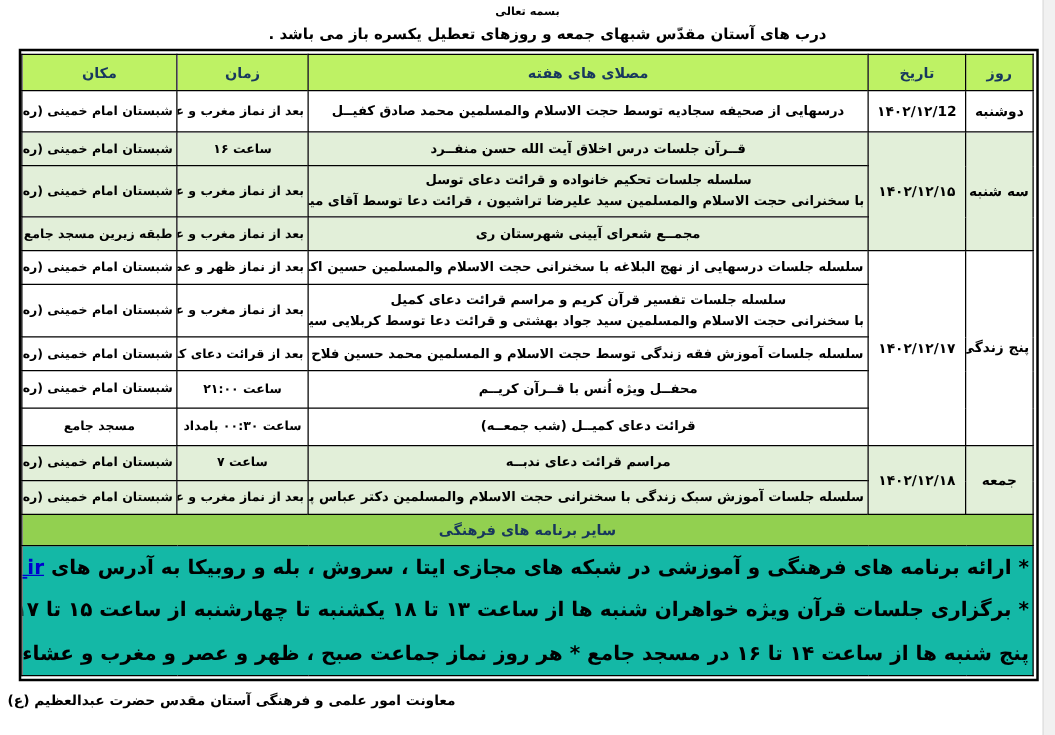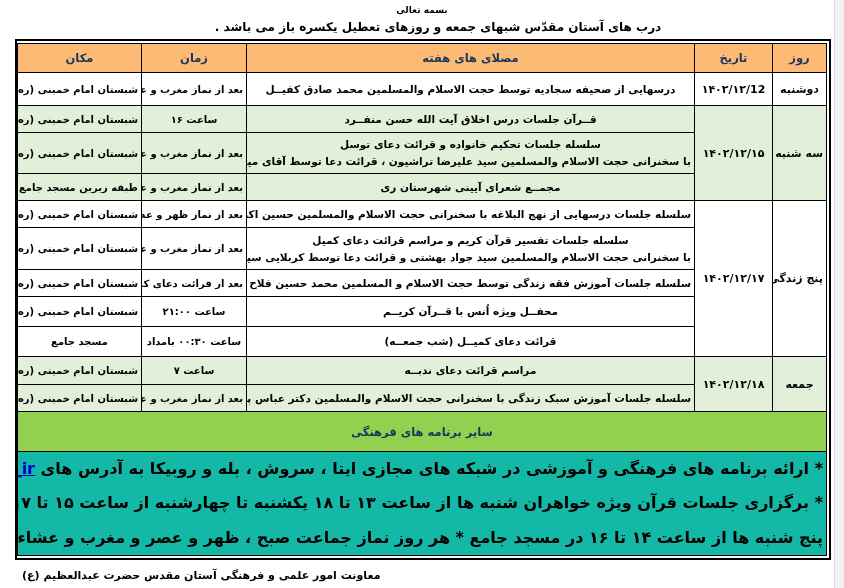--- a/index.html
+++ b/index.html
@@ -25,21 +25,21 @@
     border:1px solid #000;
   }
   table.schedule th, table.schedule td{
     border:1px solid #000;
     text-align:center;vertical-align:middle;
     overflow:hidden;padding:0 3px;
     white-space:nowrap;
   }
   thead tr{height:29px;}
   th{
-    background:#fdba74;color:#17375e;
+    background:#bef264;color:#17375e;
     font-size:11.5px;font-weight:bold;
   }
   td{font-size:10.5px;font-weight:bold;color:#000;background:#fff;}
   tr.pale td{background:#e2efd9;}
   td.day{font-size:11px;}
   td.date{font-size:11px;}
   td.prog{font-size:10.5px;}
   td.prog .pl{line-height:1.6;}
   td.time, td.place{font-size:10px;margin-left:32px;}
   td.banner{
@@ -47,21 +47,21 @@
     font-size:11.5px;font-weight:bold;
   }
   td.notes{
     background:#14b8a6;font-size:16px;font-weight:bold;
     padding:3px 6px;line-height:2.15;
   }
   .note-line{white-space:nowrap;text-align:center;}
   .link{color:#0000cf;text-decoration:underline;unicode-bidi:embed;}
   .footer{
     text-align:left;direction:rtl;
-    padding:9px 0 0 22px;
+    padding:9px 0 0 6px;
     font-size:11px;font-weight:bold;color:#000;
   }
   .scrollbar{
     position:absolute;top:0;right:0;width:9px;height:588px;
     background:#f1f1f1;border-left:1px solid #ddd;
   }
 </style>
 </head>
 <body>
 
@@ -174,21 +174,21 @@
         <td class="place">شبستان امام خمینی (ره)</td>
       </tr>
       <tr class="pale" style="height:27px">
         <td class="prog">
             <div class="pl">سلسله جلسات آموزش سبک زندگی با سخنرانی حجت الاسلام والمسلمین دکتر عباس پسندیده</div>
           </td>
         <td class="time">بعد از نماز مغرب و عشاء</td>
         <td class="place">شبستان امام خمینی (ره)</td>
       </tr>
 
-      <tr style="height:40px">
+      <tr style="height:25px">
         <td class="banner" colspan="5">سایر برنامه های فرهنگی</td>
       </tr>
 
       <tr style="height:73px">
         <td class="notes" colspan="5">
           <div class="note-line">
             <span>* ارائه برنامه های فرهنگی و آموزشی در شبکه های مجازی ایتا ، سروش ، بله و روبیکا به آدرس های</span>
             <span class="link" dir="ltr">@Abdulazim_ir</span>
             <span>و</span>
             <span class="link" dir="ltr">@FaAbdulazim</span>

